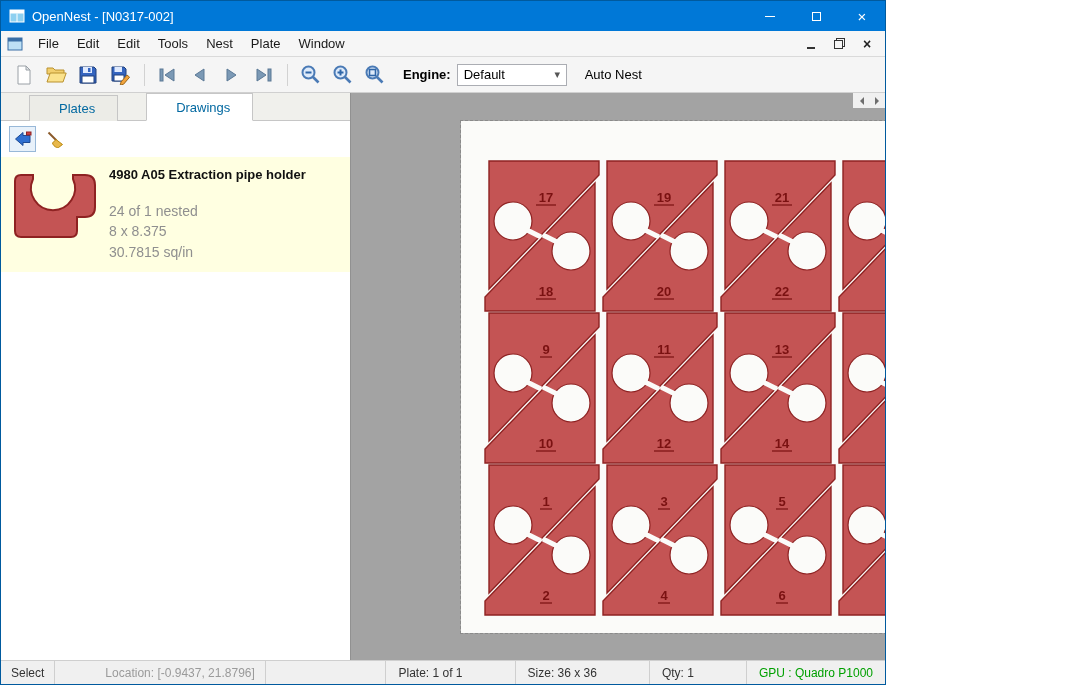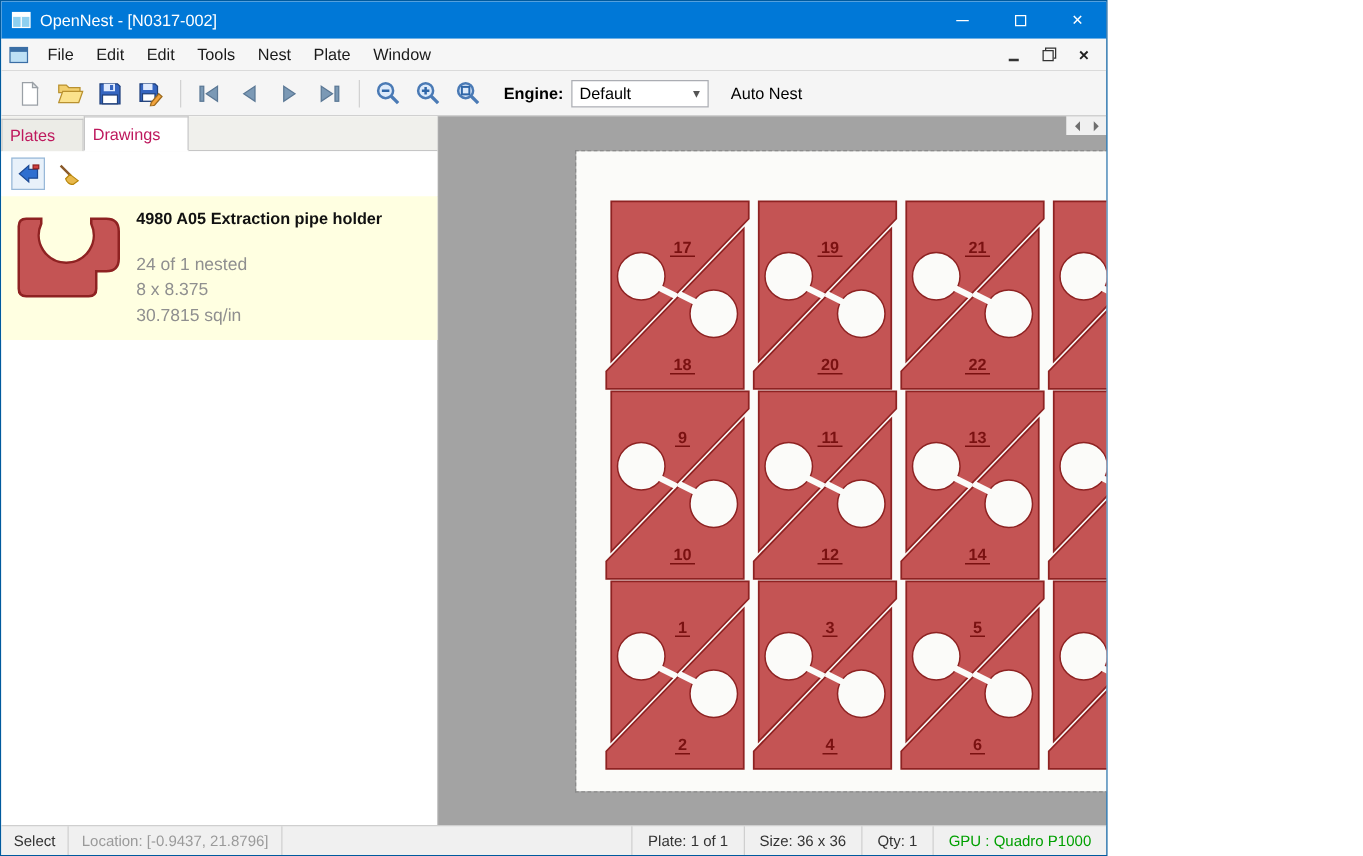--- a/index.html
+++ b/index.html
@@ -36,21 +36,21 @@
   .combo { width:110px; height:22px; border:1px solid #abadb3; background:#fff; display:flex; align-items:center; font-size:13px; }
   .combo-text { flex:1; padding-left:6px; }
   .combo-arrow { width:17px; text-align:center; color:#555; font-size:11px; }
   .autonest { font-size:13px; margin-left:18px; }
 
   
   .content { flex:1; display:flex; min-height:0; }
 
   .sidebar { width:350px; flex:0 0 auto; background:#fff; border-right:1px solid #919191; display:flex; flex-direction:column; }
   .tabstrip { height:28px; background:#f0f0ec; display:flex; align-items:flex-end; border-bottom:1px solid #c6c6c6; padding-left:0; }
-  .tab { padding:5px 22px 5px 6px; font-size:13px; border:1px solid #c6c6c6; border-bottom:none; background:#ececе7; background:#ecece7; color:#be185d; margin-bottom:-1px; cursor:default; }
+  .tab { padding:5px 22px 5px 29px; font-size:13px; border:1px solid #c6c6c6; border-bottom:none; background:#ececе7; background:#ecece7; color:#0369a1; margin-bottom:-1px; cursor:default;margin-left:28px; }
   .tab.active { background:#fff; border-bottom:1px solid #fff; position:relative; padding-top:6px; }
   .side-toolbar { height:36px; display:flex; align-items:center; gap:6px; padding-left:8px; background:#fff; }
   .sbtn { width:27px; height:26px; display:flex; align-items:center; justify-content:center; border:1px solid transparent; }
   .sbtn.framed { border:1px solid #98b8d8; background:#e8f1fa; }
 
   .drawing-item { background:#ffffe1; display:flex; gap:10px; padding:8px 8px 10px 10px; cursor:default; }
   .thumb { width:88px; height:76px; flex:0 0 auto; display:flex; }
   .info { padding-top:2px; }
   .dtitle { font-size:13px; font-weight:bold; color:#111; margin-bottom:19px; }
   .dsub { font-size:14px; color:#8f8f8f; line-height:1.45; }
@@ -62,21 +62,21 @@
 
   .hscroll { height:15px; background:#f0f0f0; display:flex; align-items:stretch; flex:0 0 auto; }
   .harrow { width:16px; display:flex; align-items:center; justify-content:center; }
   .harrow span { width:0; height:0; border:4px solid transparent; display:block; }
   .harrow.left span  { border-right-color:#6e6e6e; margin-right:3px; }
   .harrow.right span { border-left-color:#6e6e6e; margin-left:3px; }
   .htrack { flex:1; position:relative; }
   .hthumb { position:absolute; left:2px; top:1px; bottom:1px; width:58%; background:#cdcdcd; }
 
   
-  .statusbar { height:24px; background:#f0f0f0; border-top:1px solid #cfcfcf; display:flex; align-items:center; font-size:12px; color:#333; flex:0 0 auto; }
+  .statusbar { height:24px; background:#f0f0f0; border-top:1px solid #cfcfcf; display:flex; align-items:center; font-size:12px; color:#333; flex:0 0 auto;gap:40px; }
   .sb-cell { padding:0 10px; height:100%; display:flex; align-items:center; white-space:nowrap; }
   .sb-mode { border-right:1px solid #cfcfcf; min-width:50px; }
   .sb-loc { color:#9a9a9a; border-right:1px solid #cfcfcf; }
   .sb-spacer { flex:1; height:100%; }
   .sb-cell.r { border-left:1px solid #cfcfcf; padding:0 12px; }
 </style>
 </head>
 <body>
 
 <div class="window">

